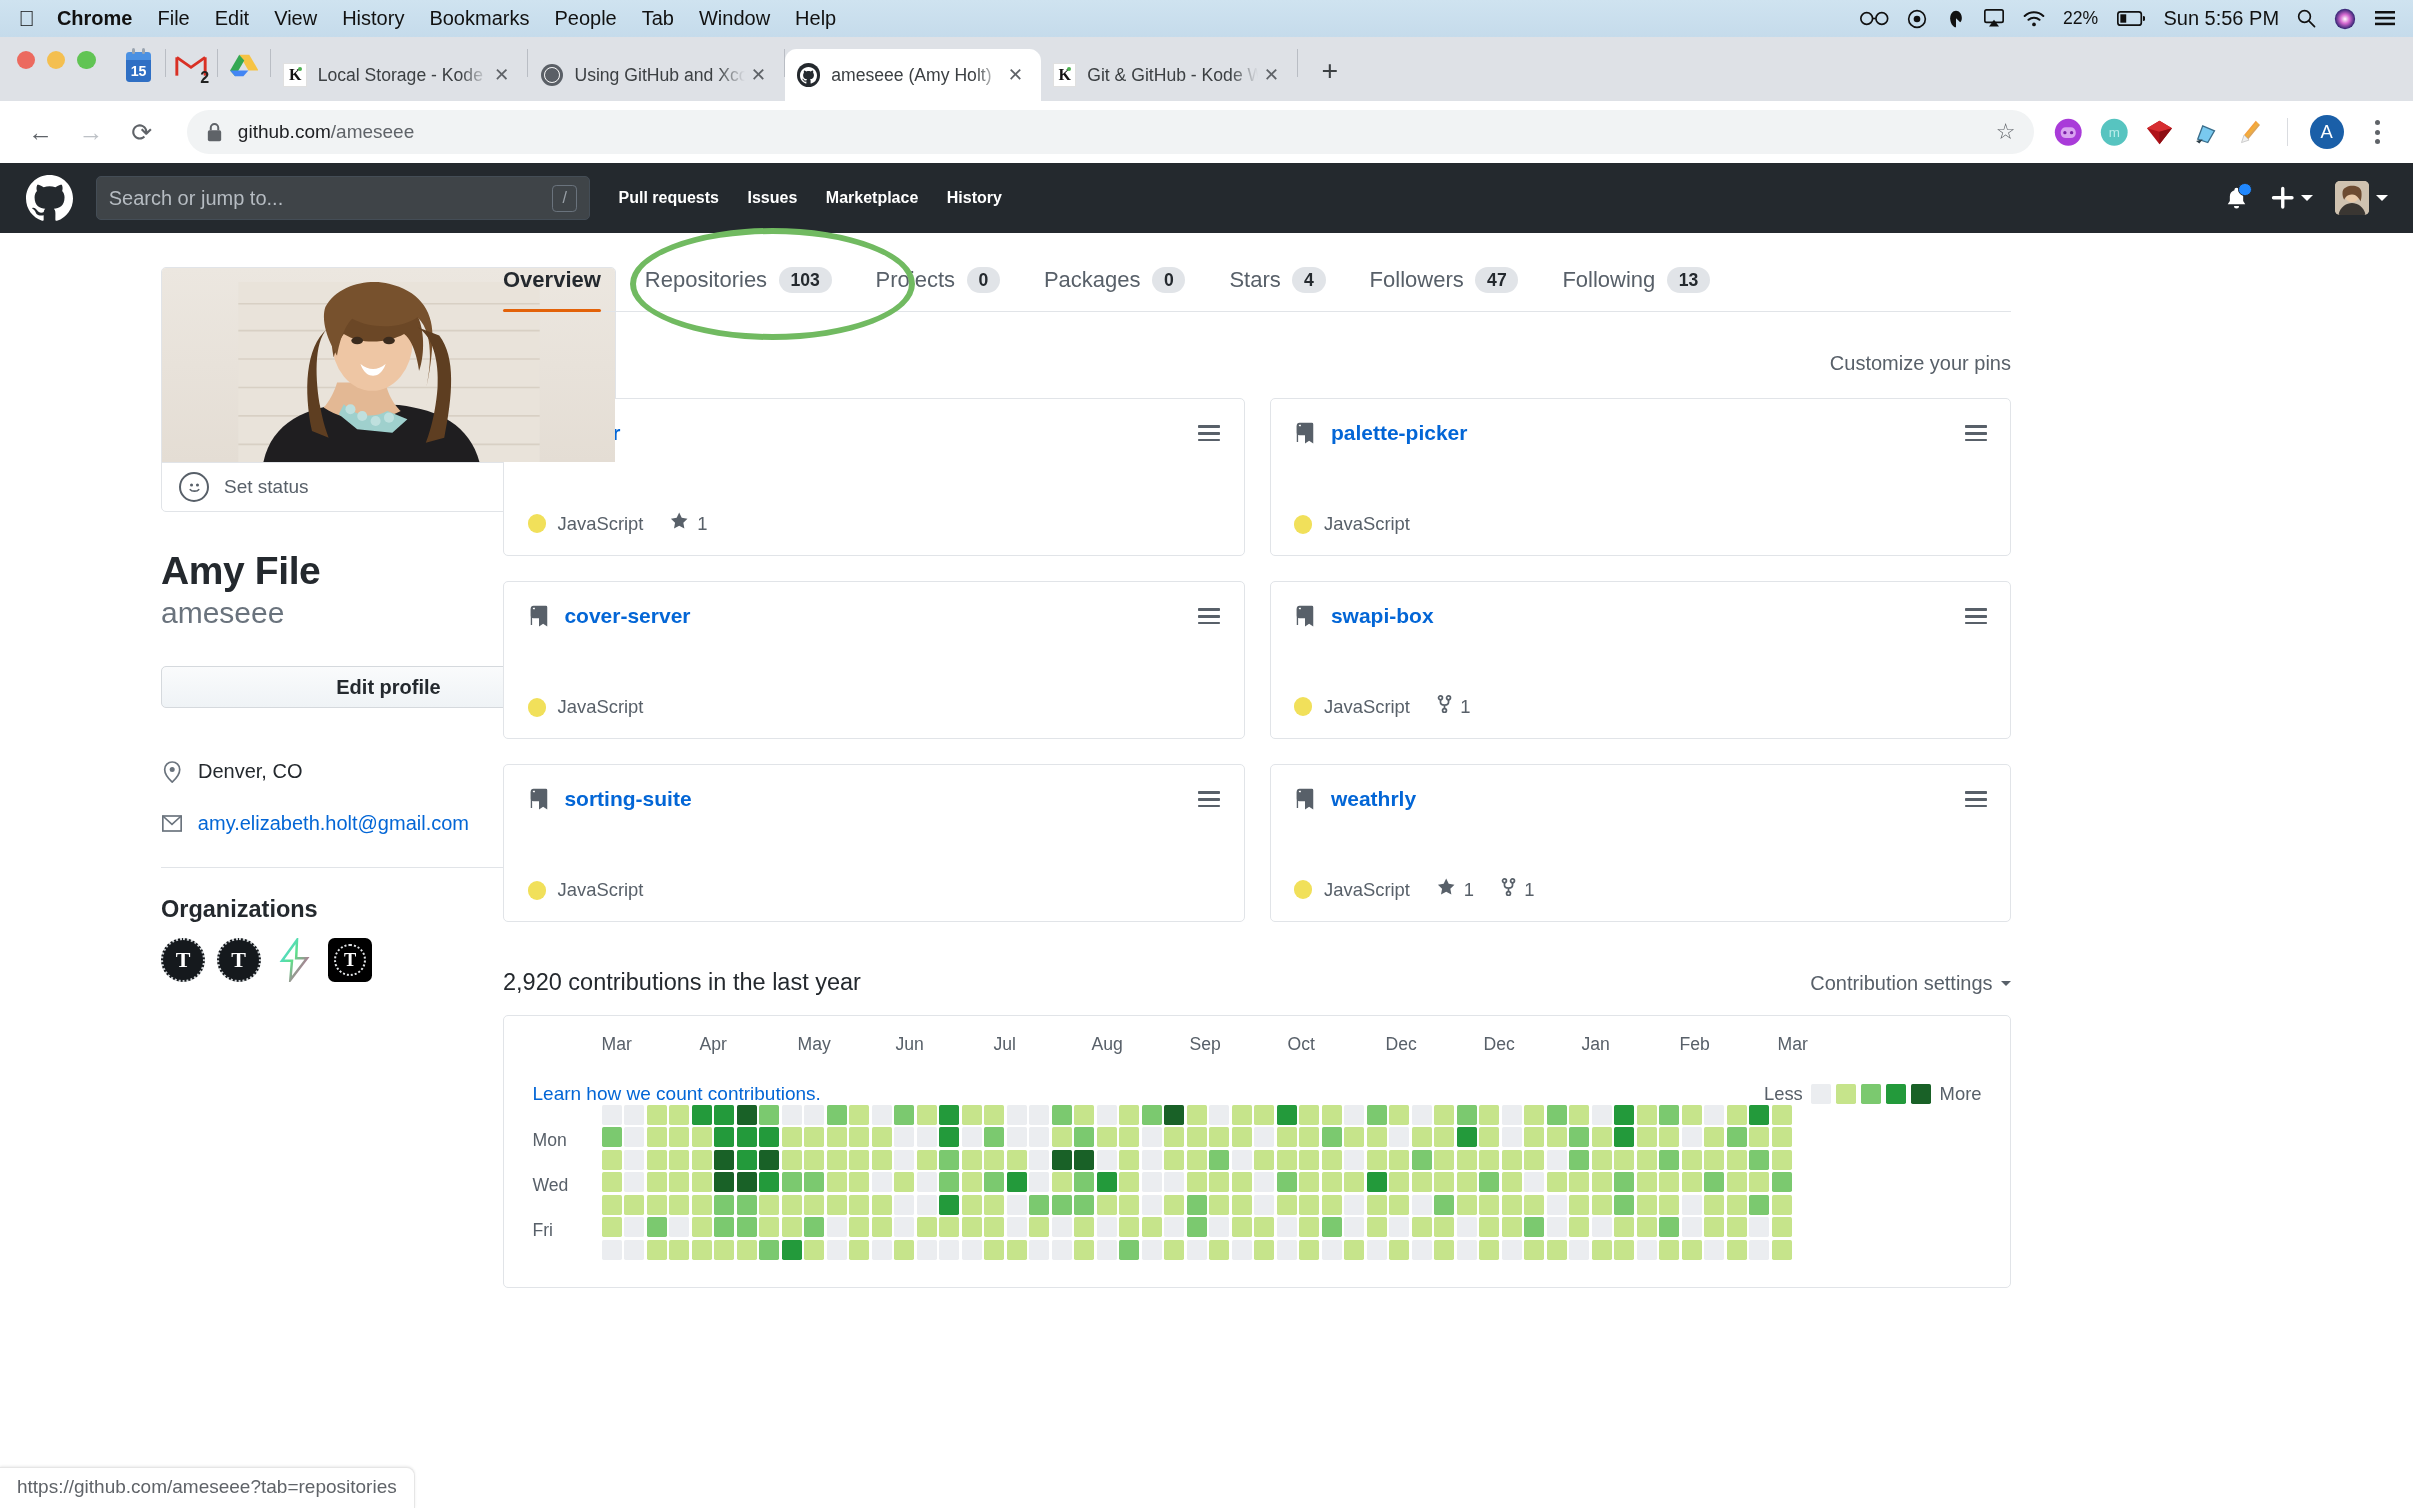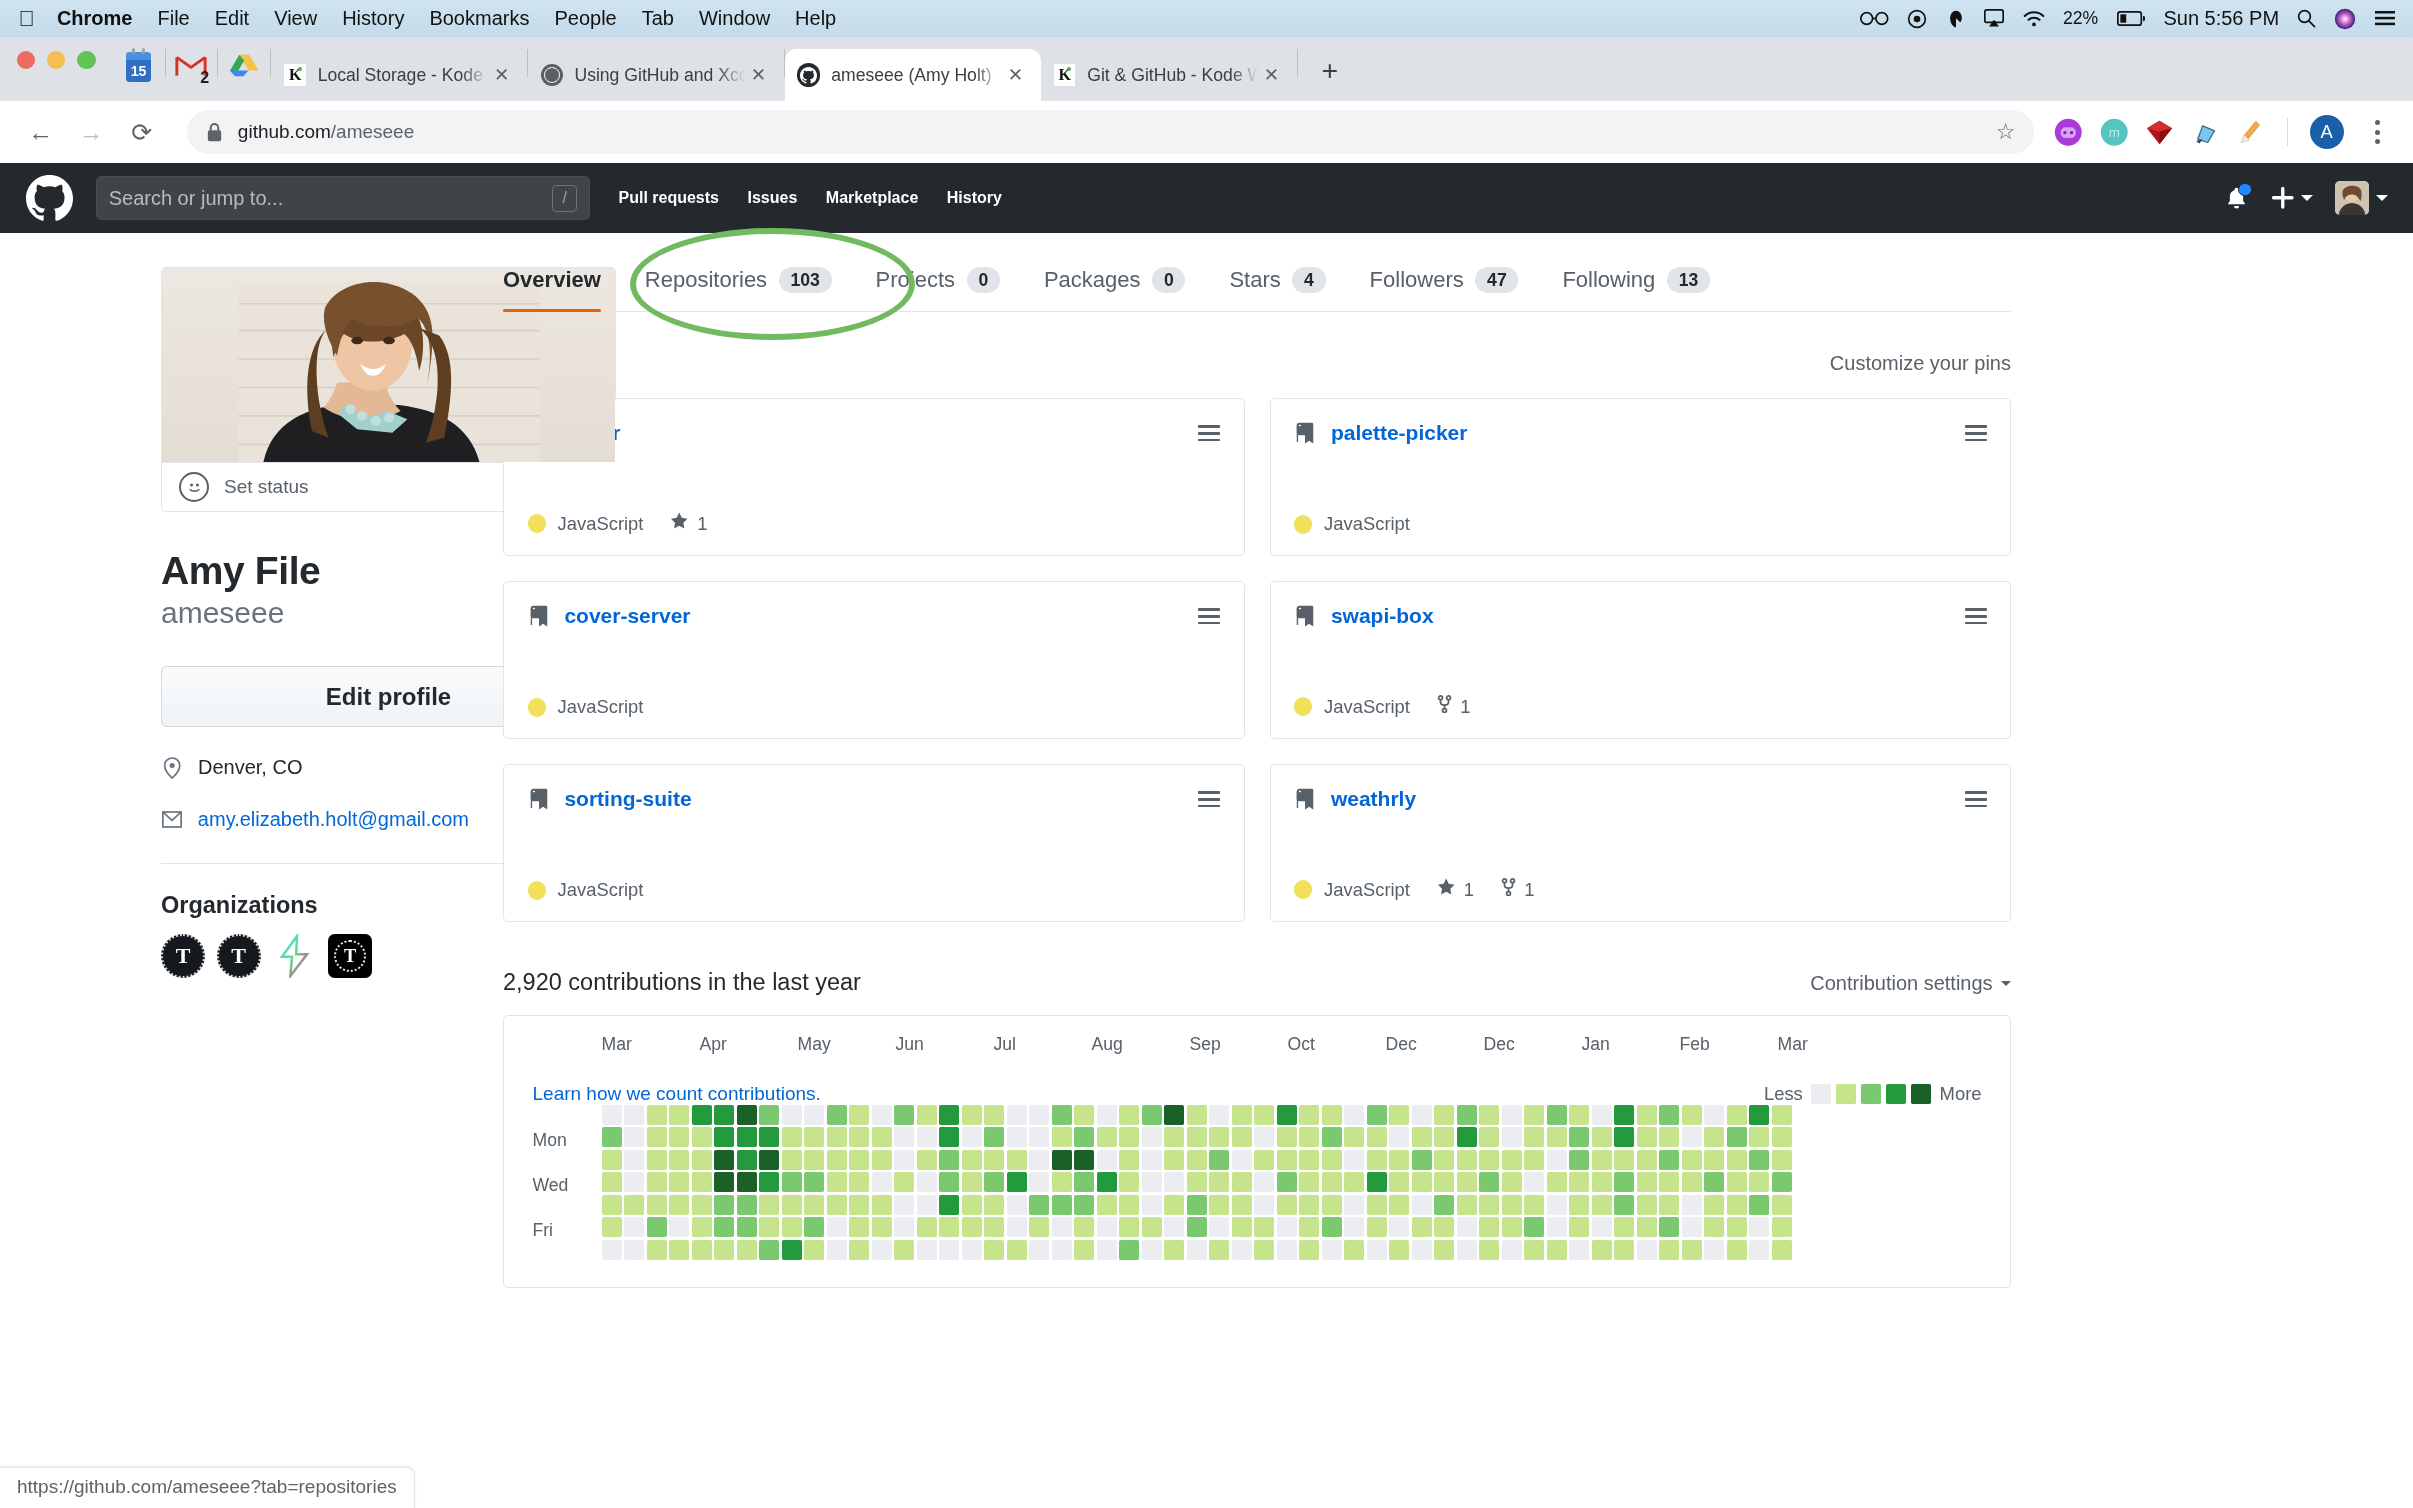--- a/index.html
+++ b/index.html
@@ -158,28 +158,28 @@
       linear-gradient(to bottom, #ece7e0 0%, #e4ddd4 100%);
   }
   .pic-person { position: absolute; left: 50%; bottom: 0; transform: translateX(-50%); width: 302px; height: 180px; }
   .status-row { height: 49px; display: flex; align-items: center; padding: 0 17px; border-top: 0.8px solid #e1e4e8; gap: 15px; }
   .status-emoji { width: 30px; height: 30px; border-radius: 50%; border: 2.1px solid #586069; display: flex; align-items: center; justify-content: center; }
   .status-txt { font-size: 19px; color: #586069; }
 
   .name { font-size: 39px; font-weight: bold; color: #24292e; margin-top: 37px; letter-spacing: -0.4px; }
   .login { font-size: 30px; color: #6a737d; font-weight: 300; margin-top: 3.4px; line-height: 1.1; }
   .edit-btn {
-    margin-top: 37px; width: 455px; height: 61px;
+    margin-top: 37px; width: 455px; height: 42px;
     background: linear-gradient(to bottom, #fafbfc, #eff3f6);
     border: 0.8px solid #d5d9dd; border-radius: 5px;
     display: flex; align-items: center; justify-content: center;
-    font-size: 24px; font-weight: bold; color: #24292e;
+    font-size: 20px; font-weight: bold; color: #24292e;
   }
   .meta-row { display: flex; align-items: center; gap: 15px; margin-top: 28.5px; font-size: 20px; color: #24292e; }
-  .meta-row.first { margin-top: 29px; }
+  .meta-row.first { margin-top: 52px; }
   .meta-row a { color: #0366d6; text-decoration: none; }
   .meta-icon { width: 22px; display: flex; align-items: center; justify-content: center; color: #6a737d; }
   .hr { width: 455px; height: 0.8px; background: #e1e4e8; margin-top: 32px; }
   .orgs-title { font-size: 23.5px; font-weight: bold; color: #24292e; margin-top: 28.5px; }
   .orgs-row { display: flex; align-items: center; gap: 11.7px; margin-top: 15px; }
   .org {
     width: 44px; height: 44px; display: flex; align-items: center; justify-content: center;
     font-family: "Liberation Serif", serif; font-weight: bold; color: #fff; font-size: 22px;
   }
   .org.circle { border-radius: 50%; background: #15191d; border: 2.5px dotted #cfd3d6; }

